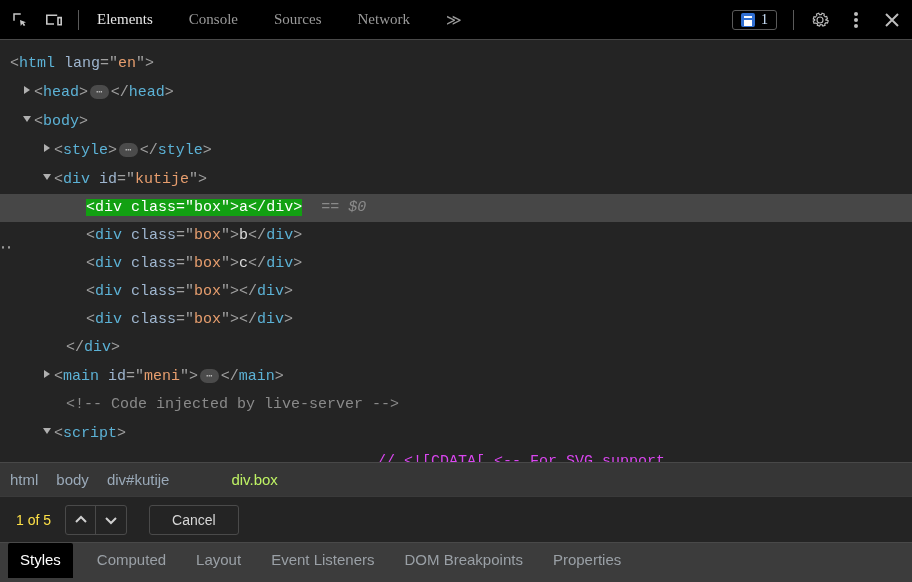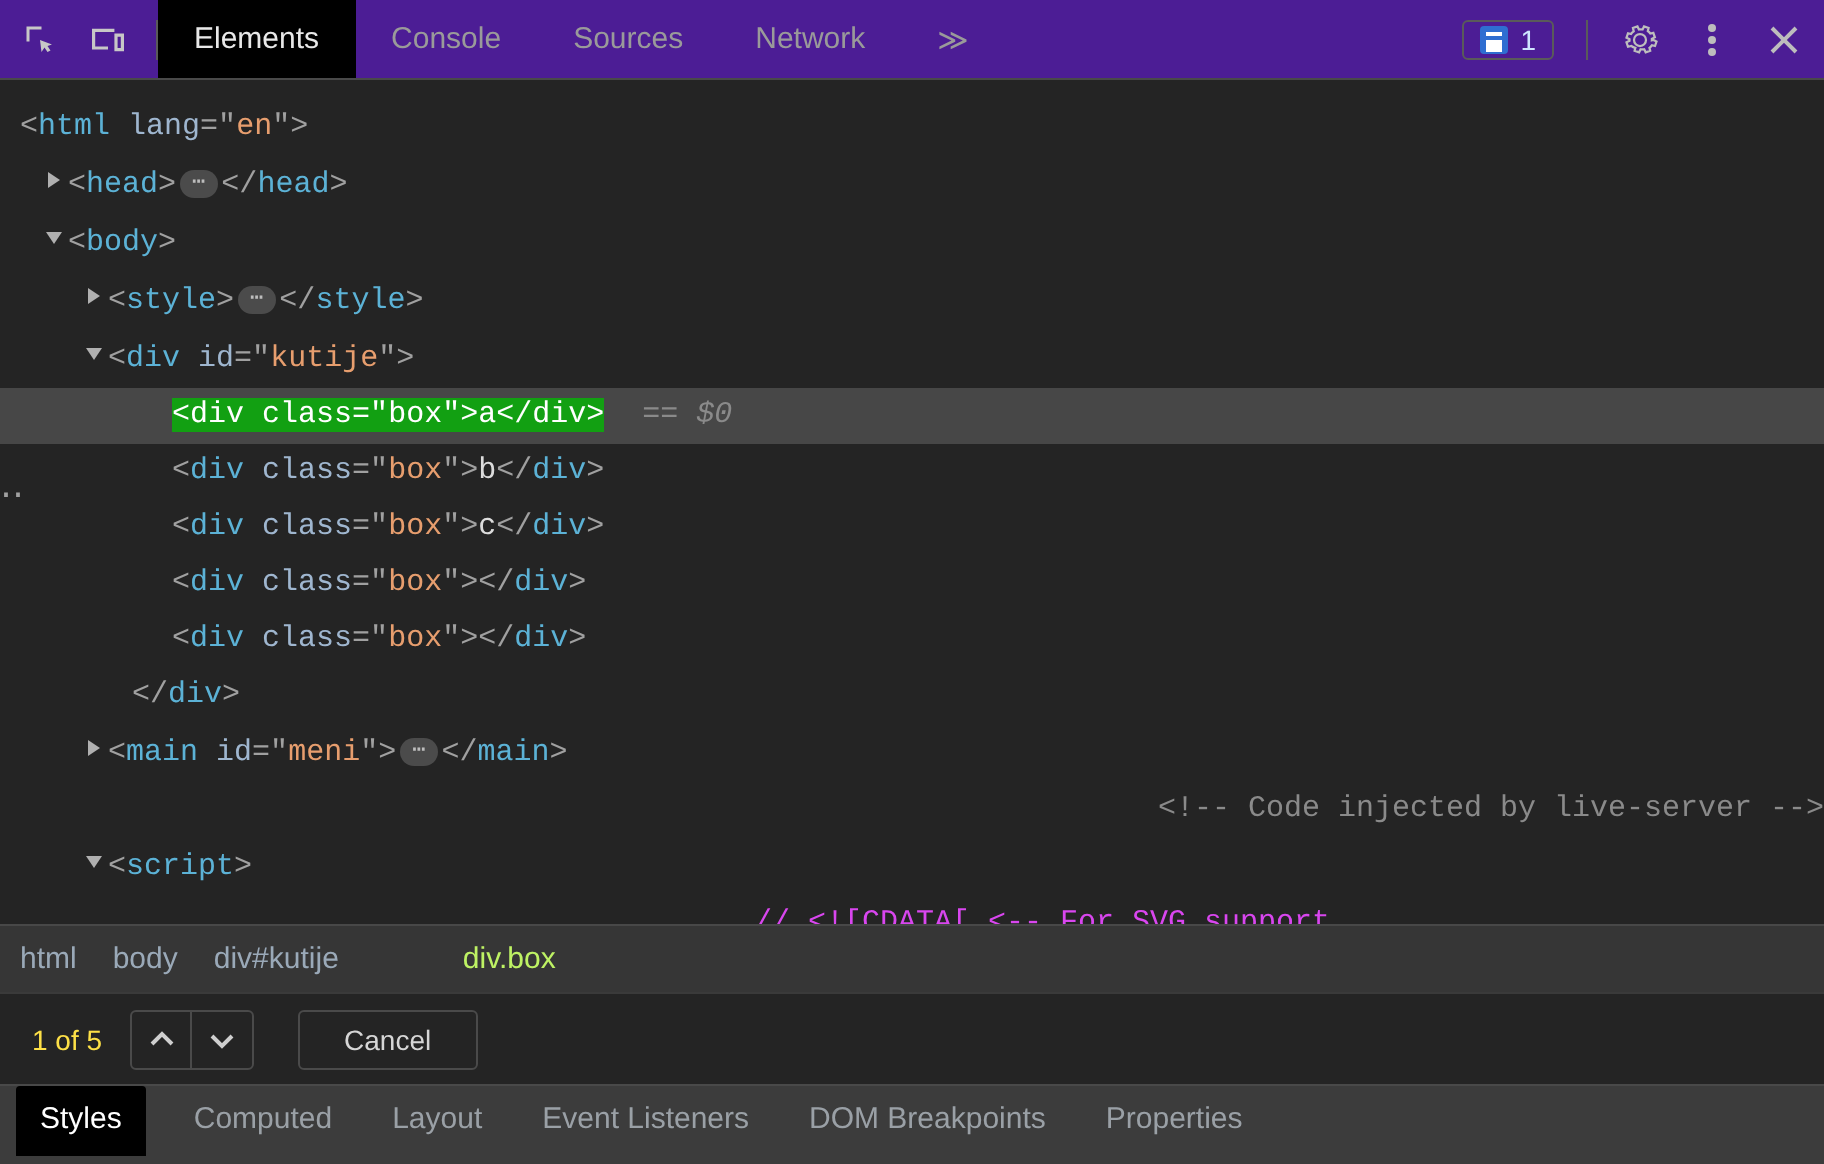--- a/index.html
+++ b/index.html
@@ -9,22 +9,23 @@
     background: #242424;
     font-family: "Segoe UI", "Helvetica Neue", Arial, sans-serif;
     color: #e8e8e8;
     overflow: hidden;
     font-size: 14px;
   }
   .mono { font-family: Menlo, Consolas, "Courier New", monospace; font-size: 15px; }
   .toolbar {
     display: flex; align-items: center;
     height: 40px;
-    background: #4c1d95;
+    background: #000000;
     border-bottom: 1px solid #494949;
+    font-family: Liberation Serif, serif;
   }
   .toolbar-left { display:flex; align-items:center; padding-left:10px; gap:14px;}
   .toolbar-left svg { fill:#c7c7c7; }
   .tabs { display:flex; height:100%;}
   .tab {
     padding: 0 18px; display:flex; align-items:center;
     color:#9a9a9a; cursor:default;
     font-size:15px;
   }
   .tab.active { background:#000; color:#e8e8e8;}
@@ -192,21 +193,21 @@
     </div>
 
     <div class="row pad3" style="padding-left:76px;"><span class="tagbr">&lt;</span><span class="tagname">div </span><span class="attrname">class</span><span class="tagbr">="</span><span class="attrval">box</span><span class="tagbr">"&gt;</span><span class="textnode">b</span><span class="tagbr">&lt;/</span><span class="tagname">div</span><span class="tagbr">&gt;</span></div>
     <div class="row" style="padding-left:76px;"><span class="tagbr">&lt;</span><span class="tagname">div </span><span class="attrname">class</span><span class="tagbr">="</span><span class="attrval">box</span><span class="tagbr">"&gt;</span><span class="textnode">c</span><span class="tagbr">&lt;/</span><span class="tagname">div</span><span class="tagbr">&gt;</span></div>
     <div class="row" style="padding-left:76px;"><span class="tagbr">&lt;</span><span class="tagname">div </span><span class="attrname">class</span><span class="tagbr">="</span><span class="attrval">box</span><span class="tagbr">"&gt;&lt;/</span><span class="tagname">div</span><span class="tagbr">&gt;</span></div>
     <div class="row" style="padding-left:76px;"><span class="tagbr">&lt;</span><span class="tagname">div </span><span class="attrname">class</span><span class="tagbr">="</span><span class="attrval">box</span><span class="tagbr">"&gt;&lt;/</span><span class="tagname">div</span><span class="tagbr">&gt;</span></div>
     <div class="row pad2" style="padding-left:56px;"><span class="tagbr">&lt;/</span><span class="tagname">div</span><span class="tagbr">&gt;</span></div>
     <div class="row pad2"><span class="arrow"><svg width="10" height="10" viewBox="0 0 10 10">
             <path d="M2 1l6 4-6 4z"></path>
           </svg></span><span class="tagbr">&lt;</span><span class="tagname">main </span><span class="attrname">id</span><span class="tagbr">="</span><span class="attrval">meni</span><span class="tagbr">"&gt;</span><span class="ellips">⋯</span><span class="tagbr">&lt;/</span><span class="tagname">main</span><span class="tagbr">&gt;</span></div>
-    <div class="row pad2" style="padding-left:56px;text-align:right;"><span class="comment">&lt;!-- Code injected by live-server --&gt;</span></div>
+    <div class="row pad2" style="padding-left:56px;"><span class="comment">&lt;!-- Code injected by live-server --&gt;</span></div>
     <div class="row pad2"><span class="arrow"><svg width="10" height="10" viewBox="0 0 10 10">
             <path d="M1 2l4 6 4-6z"></path>
           </svg></span><span class="tagbr">&lt;</span><span class="tagname">script</span><span class="tagbr">&gt;</span></div>
     <div class="row cdata-line mono" style="padding-left:120px;">// &lt;![CDATA[  &lt;-- For SVG support</div>
   </div>
 </div>
 
 <div class="breadcrumb">
   <span class="crumb">html</span>
   <span class="crumb">body</span>

